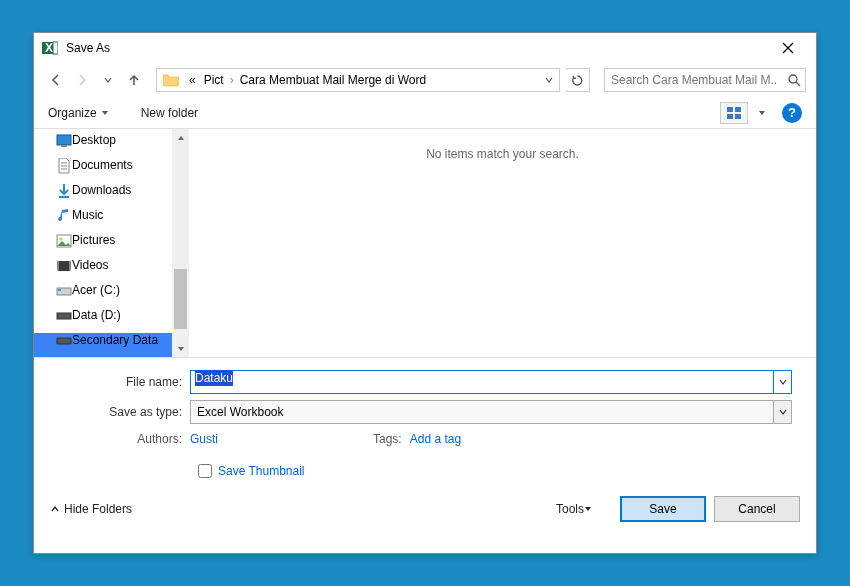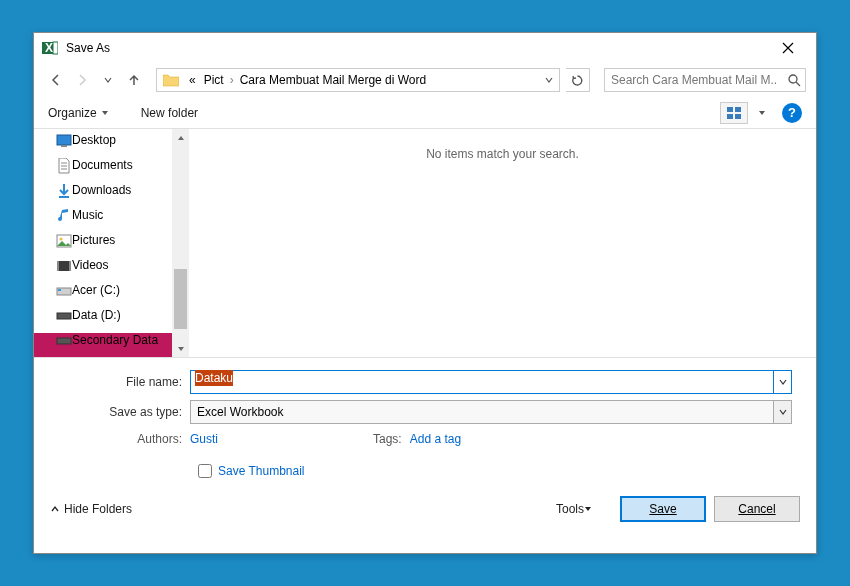--- a/index.html
+++ b/index.html
@@ -32,45 +32,45 @@
   .toolbar .organize .dd { color:#555; }
   .toolbar .newfolder { margin-left: 28px; color: #1a1a1a; cursor: pointer; }
   .toolbar .rightgrp { margin-left: auto; display: flex; align-items: center; gap: 10px; }
   .viewbtn { width: 28px; height: 22px; border: 1px solid #ccc; background:#f5f5f5; display:flex; align-items:center; justify-content:center; cursor:pointer;}
   .viewdd { width: 14px; cursor:pointer; color:#555;}
   .helpbtn { width: 20px; height: 20px; border-radius: 50%; background: #0078d7; color: #fff; display:flex; align-items:center; justify-content:center; font-weight:bold; cursor:pointer; font-size:13px;}
   .body { display: flex; height: 228px; position: relative; }
   .navtree { width: 155px; border-right: none; overflow: hidden; position: relative; }
   .navtree-inner { padding-top: 4px; }
   .tree-item { display: flex; height: 25px; padding-left: 22px; gap: 0; cursor: pointer; }
-  .tree-item.selected { background: #be185d; }
+  .tree-item.selected { background: #3b82f6; }
   .tree-item .ic { width: 16px; height: 16px; display:flex; align-items:center; justify-content:center;}
   .scrollbar { position: absolute; right: 0; top: 0; bottom:0; width: 17px; background: #f0f0f0; }
   .sb-up, .sb-down { height: 17px; display:flex; align-items:center; justify-content:center; color:#666; cursor:pointer;}
   .sb-thumb { position:absolute; left:2px; right:2px; top: 140px; height: 60px; background: #c0c0c0; cursor:pointer;}
   .content { flex: 1; display: flex; align-items: flex-start; justify-content: center; padding-top: 18px; color: #666; }
   .formarea { border-top: 1px solid #e0e0e0; padding: 12px 24px 8px 16px; background:#fff;}
   .formrow { display: flex; align-items: center; margin-bottom: 6px; }
   .formrow .lbl { width: 140px; text-align: right; padding-right: 8px; color: #333; }
   .filename-input { flex: 1; height: 24px; border: 1px solid #0078d7; padding: 0 4px; position: relative; }
-  .filename-input .selected-text { background: #c2410c; color: #fff; padding: 1px 0;}
+  .filename-input .selected-text { background: #1d4ed8; color: #fff; padding: 1px 0;}
   .filename-drop { width: 18px; height: 24px; border: 1px solid #0078d7; border-left:none; display:flex; align-items:center; justify-content:center; cursor:pointer; color:#333;}
   .savetype { flex: 1; height: 24px; border: 1px solid #aaa; padding: 0 6px; display:flex; align-items:center; background:#f8f8f8;}
   .savetype-drop { width: 18px; height: 24px; border: 1px solid #aaa; border-left:none; display:flex; align-items:center; justify-content:center; cursor:pointer; background:#f0f0f0; color:#333;}
   .metarow { display: flex; margin-top: 8px; align-items: flex-end; }
   .metarow .lbl2 { width: 140px; text-align: right; padding-right: 8px; color: #555; }
   .metarow .val { color: #0066cc; cursor: pointer; }
   .metarow .taglbl { margin-left: 155px; color: #555; margin-right: 8px; }
   .thumbrow { display: flex; align-items: center; margin-top: 18px; margin-left: 148px; gap: 6px; }
   .thumbrow input[type=checkbox]{ width:14px; height:14px; }
   .thumbrow label { color: #0066cc; cursor: pointer; }
   .footer { display: flex; align-items: center; padding: 10px 16px 14px 16px; }
   .hidefolders { display:flex; align-items:center; gap:4px; cursor:pointer; color:#222;}
   .footer .tools { margin-left: auto; margin-right: 20px; display:flex; align-items:center; cursor:pointer; color:#222;}
-  .btn { width: 86px; height: 26px; border: 1px solid #aaa; background: #e8e8e8; cursor: pointer; display:flex; align-items:center; justify-content:center; margin-left: 8px; text-decoration: underline;}
+  .btn { width: 86px; height: 26px; border: 1px solid #aaa; background: #e8e8e8; cursor: pointer; display:flex; align-items:center; justify-content:center; margin-left: 8px;}
   .btn.primary { background: #cce4f7; border: 2px solid #0078d7; }
 </style>
 </head>
 <body>
 
 <div class="dialog">
 
   <div class="titlebar">
     <span class="app-icon">
       <svg width="16" height="16" viewBox="0 0 16 16">

